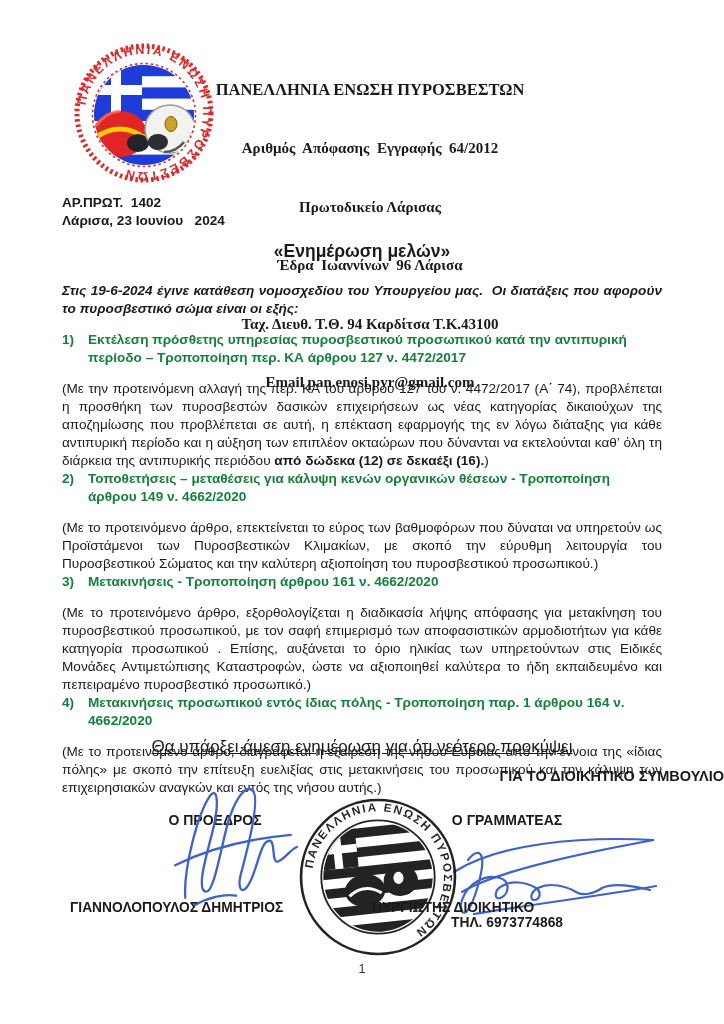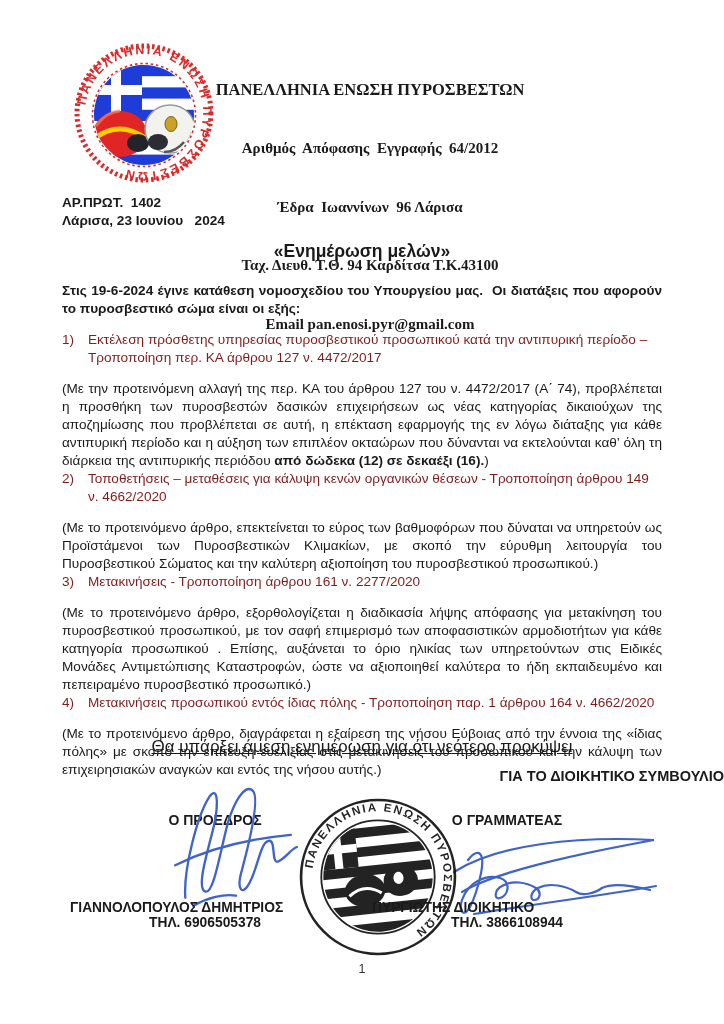--- a/index.html
+++ b/index.html
@@ -26,25 +26,26 @@
   
   .doc-body{
     position:absolute;left:62px;top:194px;width:600px;
     font-size:13.6px;line-height:18px;
   }
   .meta-line{font-weight:bold;white-space:pre-wrap;}
   .doc-title{
     text-align:center;font-weight:bold;font-size:17.5px;
     margin:10px 0 20px 0;line-height:22px;
   }
-  .intro{font-weight:bold;text-align:justify;white-space:pre-wrap;margin:0;}
+  .intro{font-weight:bold;text-align:justify;white-space:pre-wrap;margin:0;font-style:italic;}
   .gap{height:13px;}
   .item-heading{
-    color:#7f1d1d;
+    color:#15803d;
     padding-left:26px;
+    font-weight:bold;
   }
   .item-heading .num{display:inline-block;width:26px;margin-left:-26px;}
   .para{text-align:justify;white-space:pre-wrap;margin:0;}
   .bold{font-weight:bold;}
   
   .notice{
     position:absolute;top:737px;left:0;right:0;
     text-align:center;font-weight:normal;font-size:17px;
     text-decoration:underline;
   }
@@ -112,20 +113,21 @@
     <circle cx="72" cy="71" r="67" fill="none" stroke="#d92b2b" stroke-width="5" stroke-dasharray="2.5 2.8"></circle>
     <circle cx="72" cy="73" r="51.5" fill="none" stroke="#d92b2b" stroke-width="1.6" stroke-dasharray="2.5 2.8"></circle>
     <text font-family="Liberation Sans, sans-serif" font-size="12.5" font-weight="bold" fill="#d92b2b" letter-spacing="2.2">
       <textPath href="#logoTextCircle" startOffset="2%">ΠΑΝΕΛΛΗΝΙΑ ΕΝΩΣΗ ΠΥΡΟΣΒΕΣΤΩΝ</textPath>
     </text>
   </svg>
 
   <div class="header-text">
     <div class="org-name">ΠΑΝΕΛΛΗΝΙΑ ΕΝΩΣΗ ΠΥΡΟΣΒΕΣΤΩΝ</div>
     <div class="header-line">Αριθμός  Απόφασης  Εγγραφής  64/2012</div>
+    <div class="header-line">Πρωτοδικείο Λάρισας</div>
     <div class="header-line">Έδρα  Ιωαννίνων  96 Λάρισα</div>
     <div class="header-line">Ταχ. Διευθ. Τ.Θ. 94 Καρδίτσα Τ.Κ.43100</div>
     <div class="header-line">Email pan.enosi.pyr@gmail.com</div>
   </div>
 
   <div class="doc-body">
     <div class="meta-line">ΑΡ.ΠΡΩΤ.  1402</div>
     <div class="meta-line">Λάρισα, 23 Ιουνίου   2024</div>
 
     <div class="doc-title">«Ενημέρωση μελών»</div>
@@ -134,21 +136,21 @@
     <div class="gap"></div>
 
     <div class="item-heading"><span class="num">1)</span><span>Εκτέλεση πρόσθετης υπηρεσίας πυροσβεστικού προσωπικού κατά την αντιπυρική περίοδο – Τροποποίηση περ. ΚΑ άρθρου 127 ν. 4472/2017</span></div>
     <div class="gap"></div>
     <p class="para"><span>(Με την προτεινόμενη αλλαγή της περ. ΚΑ του άρθρου 127 του ν. 4472/2017 (Α΄ 74), προβλέπεται η προσθήκη των πυροσβεστών δασικών επιχειρήσεων ως νέας κατηγορίας δικαιούχων της αποζημίωσης που προβλέπεται σε αυτή, η επέκταση εφαρμογής της εν λόγω διάταξης για κάθε αντιπυρική περίοδο και η αύξηση των επιπλέον οκταώρων που δύνανται να εκτελούνται καθ’ όλη τη διάρκεια της αντιπυρικής περιόδου </span><span class="bold">από δώδεκα (12) σε δεκαέξι (16).</span><span>)</span></p>
 
     <div class="item-heading"><span class="num">2)</span><span>Τοποθετήσεις – μεταθέσεις για κάλυψη κενών οργανικών θέσεων - Τροποποίηση άρθρου 149 ν. 4662/2020</span></div>
     <div class="gap"></div>
     <p class="para">(Με το προτεινόμενο άρθρο, επεκτείνεται το εύρος των βαθμοφόρων που δύναται να υπηρετούν ως Προϊστάμενοι των Πυροσβεστικών Κλιμακίων, με σκοπό την εύρυθμη λειτουργία του Πυροσβεστικού Σώματος και την καλύτερη αξιοποίηση του πυροσβεστικού προσωπικού.)</p>
 
-    <div class="item-heading"><span class="num">3)</span><span>Μετακινήσεις - Τροποποίηση άρθρου 161 ν. 2277/2020</span></div>
+    <div class="item-heading"><span class="num">3)</span><span>Μετακινήσεις - Τροποποίηση άρθρου 161 ν. 4662/2020</span></div>
     <div class="gap"></div>
     <p class="para">(Με το προτεινόμενο άρθρο, εξορθολογίζεται η διαδικασία λήψης απόφασης για μετακίνηση του πυροσβεστικού προσωπικού, με τον σαφή επιμερισμό των αποφασιστικών αρμοδιοτήτων για κάθε κατηγορία προσωπικού . Επίσης, αυξάνεται το όριο ηλικίας των υπηρετούντων στις Ειδικές Μονάδες Αντιμετώπισης Καταστροφών, ώστε να αξιοποιηθεί καλύτερα το ήδη εκπαιδευμένο και πεπειραμένο πυροσβεστικό προσωπικό.)</p>
 
     <div class="item-heading"><span class="num">4)</span><span>Μετακινήσεις προσωπικού εντός ίδιας πόλης - Τροποποίηση παρ. 1 άρθρου 164 ν. 4662/2020</span></div>
     <div class="gap"></div>
     <p class="para">(Με το προτεινόμενο άρθρο, διαγράφεται η εξαίρεση της νήσου Εύβοιας από την έννοια της «ίδιας πόλης» με σκοπό την επίτευξη ευελιξίας στις μετακινήσεις του προσωπικού και την κάλυψη των επιχειρησιακών αναγκών και εντός της νήσου αυτής.)</p>
   </div>
 
   <div class="notice">Θα υπάρξει άμεση ενημέρωση για ότι νεότερο προκύψει</div>
   <div class="board-line">ΓΙΑ ΤΟ ΔΙΟΙΚΗΤΙΚΟ ΣΥΜΒΟΥΛΙΟ</div>
@@ -197,19 +199,18 @@
       <path d="M 50,96 Q 66,84 82,96" stroke="#ffffff" stroke-width="3" fill="none"></path>
       <ellipse cx="100" cy="83" rx="5" ry="6" fill="#ffffff"></ellipse>
       <ellipse cx="92,," cy="98" rx="7" ry="5" fill="#ffffff" opacity=".6"></ellipse>
     </g>
     <text font-family="Liberation Sans, sans-serif" font-size="11.5" font-weight="bold" fill="#111111" letter-spacing="1.8">
       <textPath href="#stampTextCircle" startOffset="2%">ΠΑΝΕΛΛΗΝΙΑ ΕΝΩΣΗ ΠΥΡΟΣΒΕΣΤΩΝ</textPath>
     </text>
   </svg>
 
   <div class="sig-name pres-name">ΓΙΑΝΝΟΛΟΠΟΥΛΟΣ ΔΗΜΗΤΡΙΟΣ</div>
-  <div class="sig-phone pres-phone">ΤΗΛ. 6906505378</div>
   <div class="sig-name sec-name">ΠΥΡΓΙΩΤΗΣ ΔΙΟΙΚΗΤΙΚΟ</div>
-  <div class="sig-phone sec-phone">ΤΗΛ. 3866108944</div>
+  <div class="sig-phone sec-phone">ΤΗΛ. 6973774868</div>
 
   <div class="page-num">1</div>
 
 </div>
 
 </body></html>

